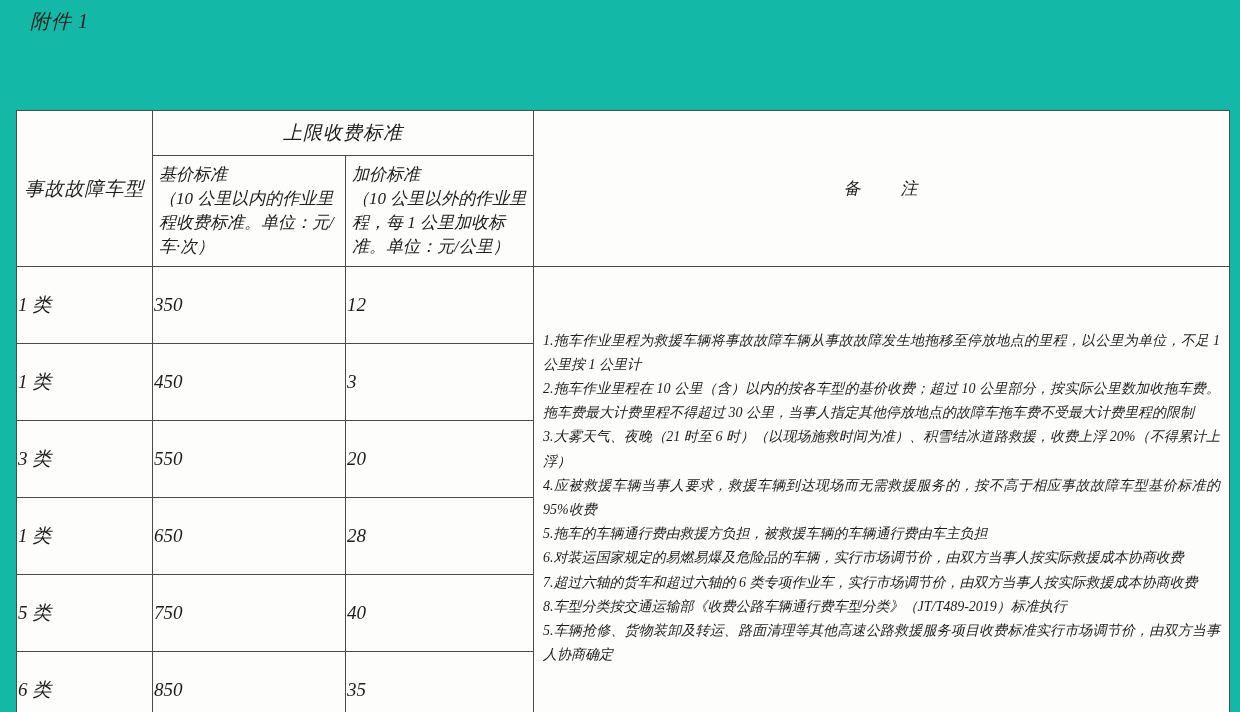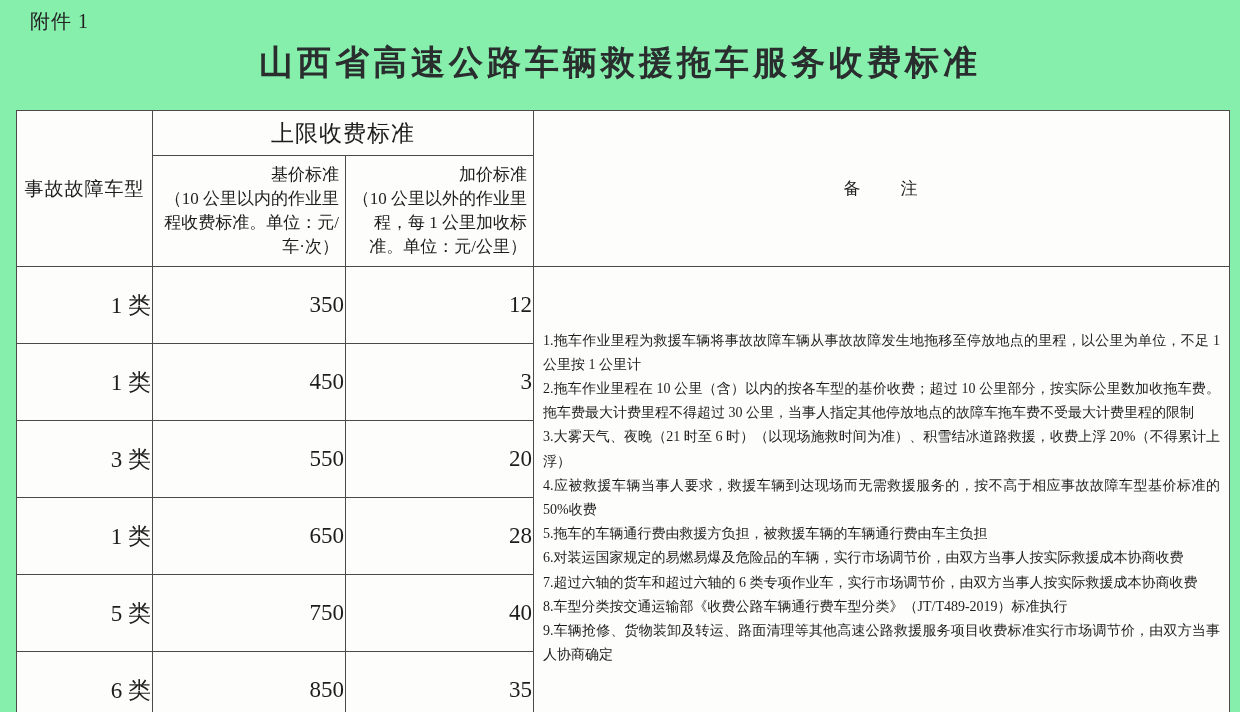--- a/index.html
+++ b/index.html
@@ -6,21 +6,22 @@
   body{
     width:1240px;height:712px;
     background:#f6f6f4;
     font-family:"Liberation Serif","DejaVu Serif",serif;
     color:#1d1d1d;
     position:relative;
     overflow:hidden;
   }
   .page{
     position:absolute;inset:0;
-    background:#86efac;
+    background:#14b8a6;
+    font-style:italic;
   }
   .attachment{
     position:absolute;left:30px;top:8px;
     font-size:20px;letter-spacing:1px;color:#222;
   }
   .title{
     position:absolute;left:0;top:40px;width:1240px;
     text-align:center;
     font-size:34px;font-weight:700;letter-spacing:4px;
     color:#2a2d2e;
@@ -31,54 +32,53 @@
     border-collapse:collapse;
     table-layout:fixed;
     background:#fdfdfc;
   }
   table.fee td,table.fee th{
     border:1.5px solid #4a4a4a;
     font-weight:400;
     vertical-align:middle;
     color:#1d1d1d;
   }
-  th.top-span{height:42px;font-size:23px;letter-spacing:1px;}
+  th.top-span{height:42px;font-size:19px;letter-spacing:1px;}
   th.vehicle-type{font-size:19px;letter-spacing:1px;}
   th.sub{
     height:106px;
     font-size:17px;
     line-height:24px;
     white-space:pre-line;
-    text-align:right;
+    text-align:left;
     padding:2px 6px;
   }
   th.remarks-h{font-size:17px;letter-spacing:2px;}
   td.num{
     height:74px;
-    text-align:right;
-    font-size:23px;
+    text-align:left;
+    font-size:19px;
   }
   td.remarks{
     vertical-align:top;
     padding:5px 9px 4px 9px;
   }
   td.remarks .note{
     font-size:14px;
     line-height:24.2px;
     text-align:justify;
   }
 </style>
 </head>
 <body>
 
 <div class="page">
 
   <div class="attachment">附件 1</div>
 
-  <div class="title">山西省高速公路车辆救援拖车服务收费标准</div>
 
   <table class="fee">
     <colgroup>
       <col style="width:136px">
       <col style="width:193px">
       <col style="width:188px">
       <col style="width:696px">
     </colgroup>
     <tbody>
       <tr>
@@ -94,26 +94,26 @@
       </tr>
 
       <tr>
         <td class="num">1 类</td>
         <td class="num">350</td>
         <td class="num">12</td>
         <td class="remarks" rowspan="6">
           <div class="note">1.拖车作业里程为救援车辆将事故故障车辆从事故故障发生地拖移至停放地点的里程，以公里为单位，不足 1 公里按 1 公里计</div>
           <div class="note">2.拖车作业里程在 10 公里（含）以内的按各车型的基价收费；超过 10 公里部分，按实际公里数加收拖车费。拖车费最大计费里程不得超过 30 公里，当事人指定其他停放地点的故障车拖车费不受最大计费里程的限制</div>
           <div class="note">3.大雾天气、夜晚（21 时至 6 时）（以现场施救时间为准）、积雪结冰道路救援，收费上浮 20%（不得累计上浮）</div>
-          <div class="note">4.应被救援车辆当事人要求，救援车辆到达现场而无需救援服务的，按不高于相应事故故障车型基价标准的 50%收费</div>
+          <div class="note">4.应被救援车辆当事人要求，救援车辆到达现场而无需救援服务的，按不高于相应事故故障车型基价标准的 95%收费</div>
           <div class="note">5.拖车的车辆通行费由救援方负担，被救援车辆的车辆通行费由车主负担</div>
           <div class="note">6.对装运国家规定的易燃易爆及危险品的车辆，实行市场调节价，由双方当事人按实际救援成本协商收费</div>
           <div class="note">7.超过六轴的货车和超过六轴的 6 类专项作业车，实行市场调节价，由双方当事人按实际救援成本协商收费</div>
           <div class="note">8.车型分类按交通运输部《收费公路车辆通行费车型分类》（JT/T489-2019）标准执行</div>
-          <div class="note">9.车辆抢修、货物装卸及转运、路面清理等其他高速公路救援服务项目收费标准实行市场调节价，由双方当事人协商确定</div>
+          <div class="note">5.车辆抢修、货物装卸及转运、路面清理等其他高速公路救援服务项目收费标准实行市场调节价，由双方当事人协商确定</div>
         </td>
       </tr>
       <tr>
         <td class="num">1 类</td>
         <td class="num">450</td>
         <td class="num">3</td>
       </tr>
       <tr>
         <td class="num">3 类</td>
         <td class="num">550</td>

